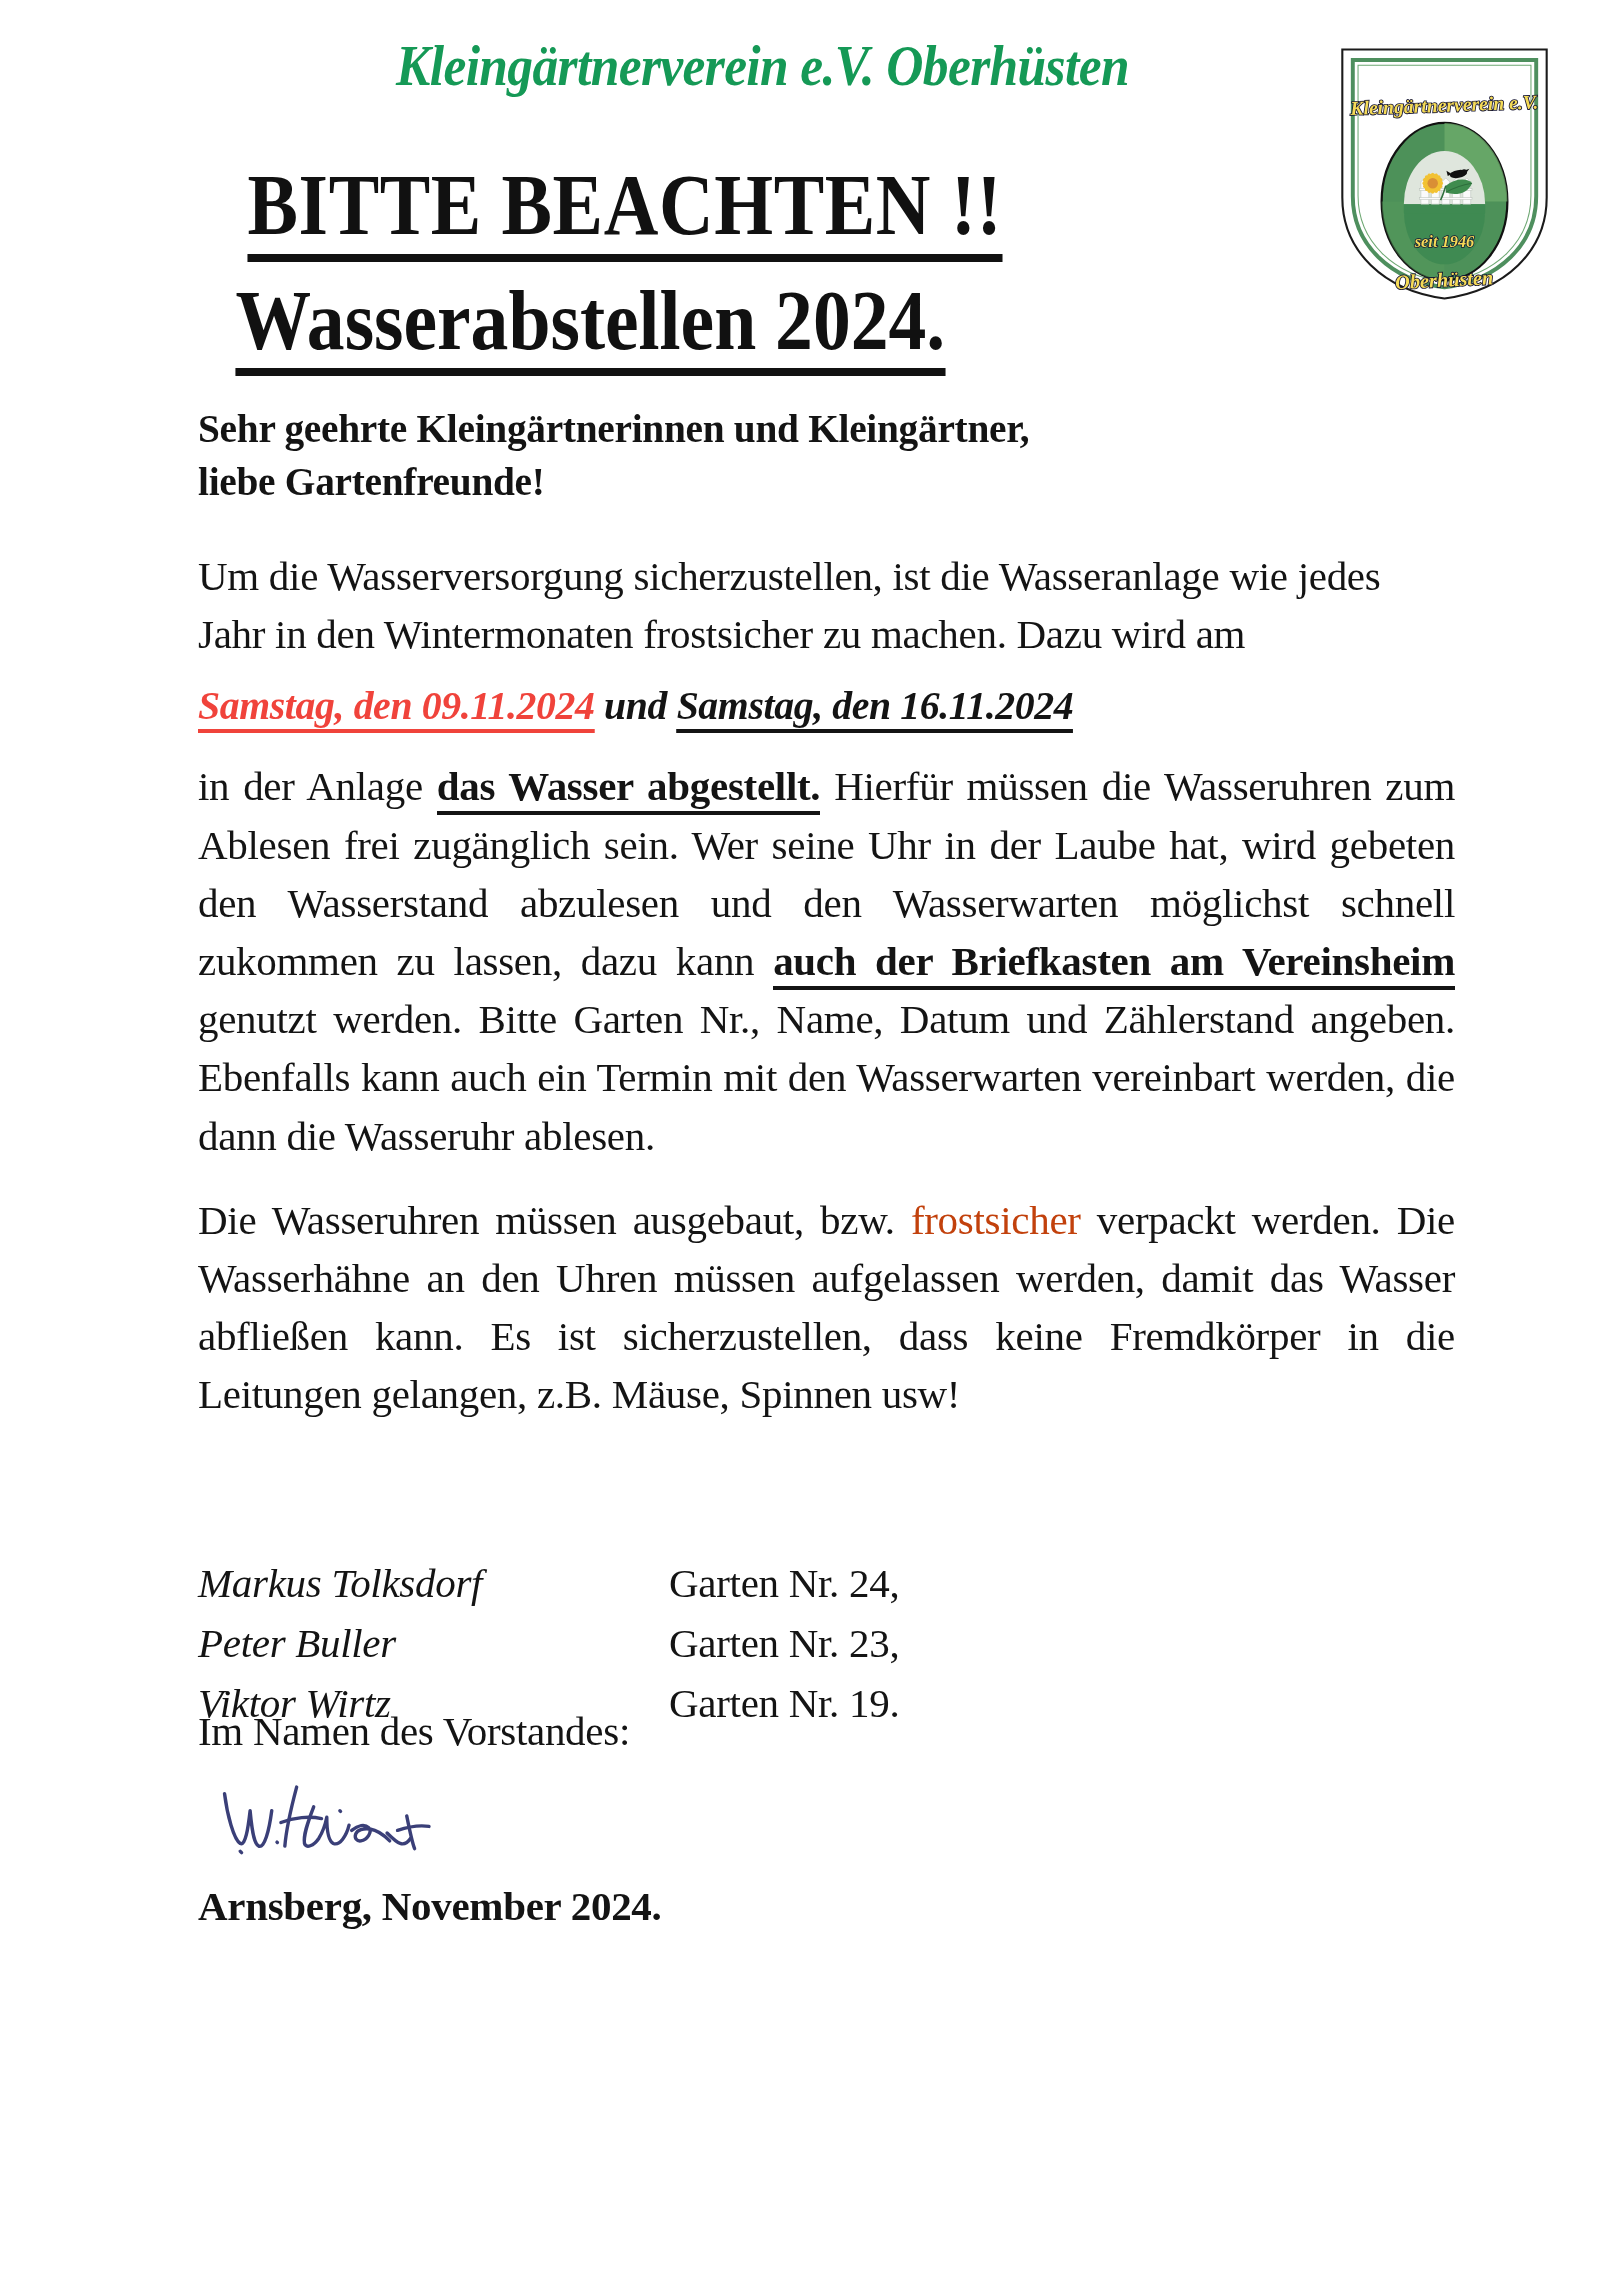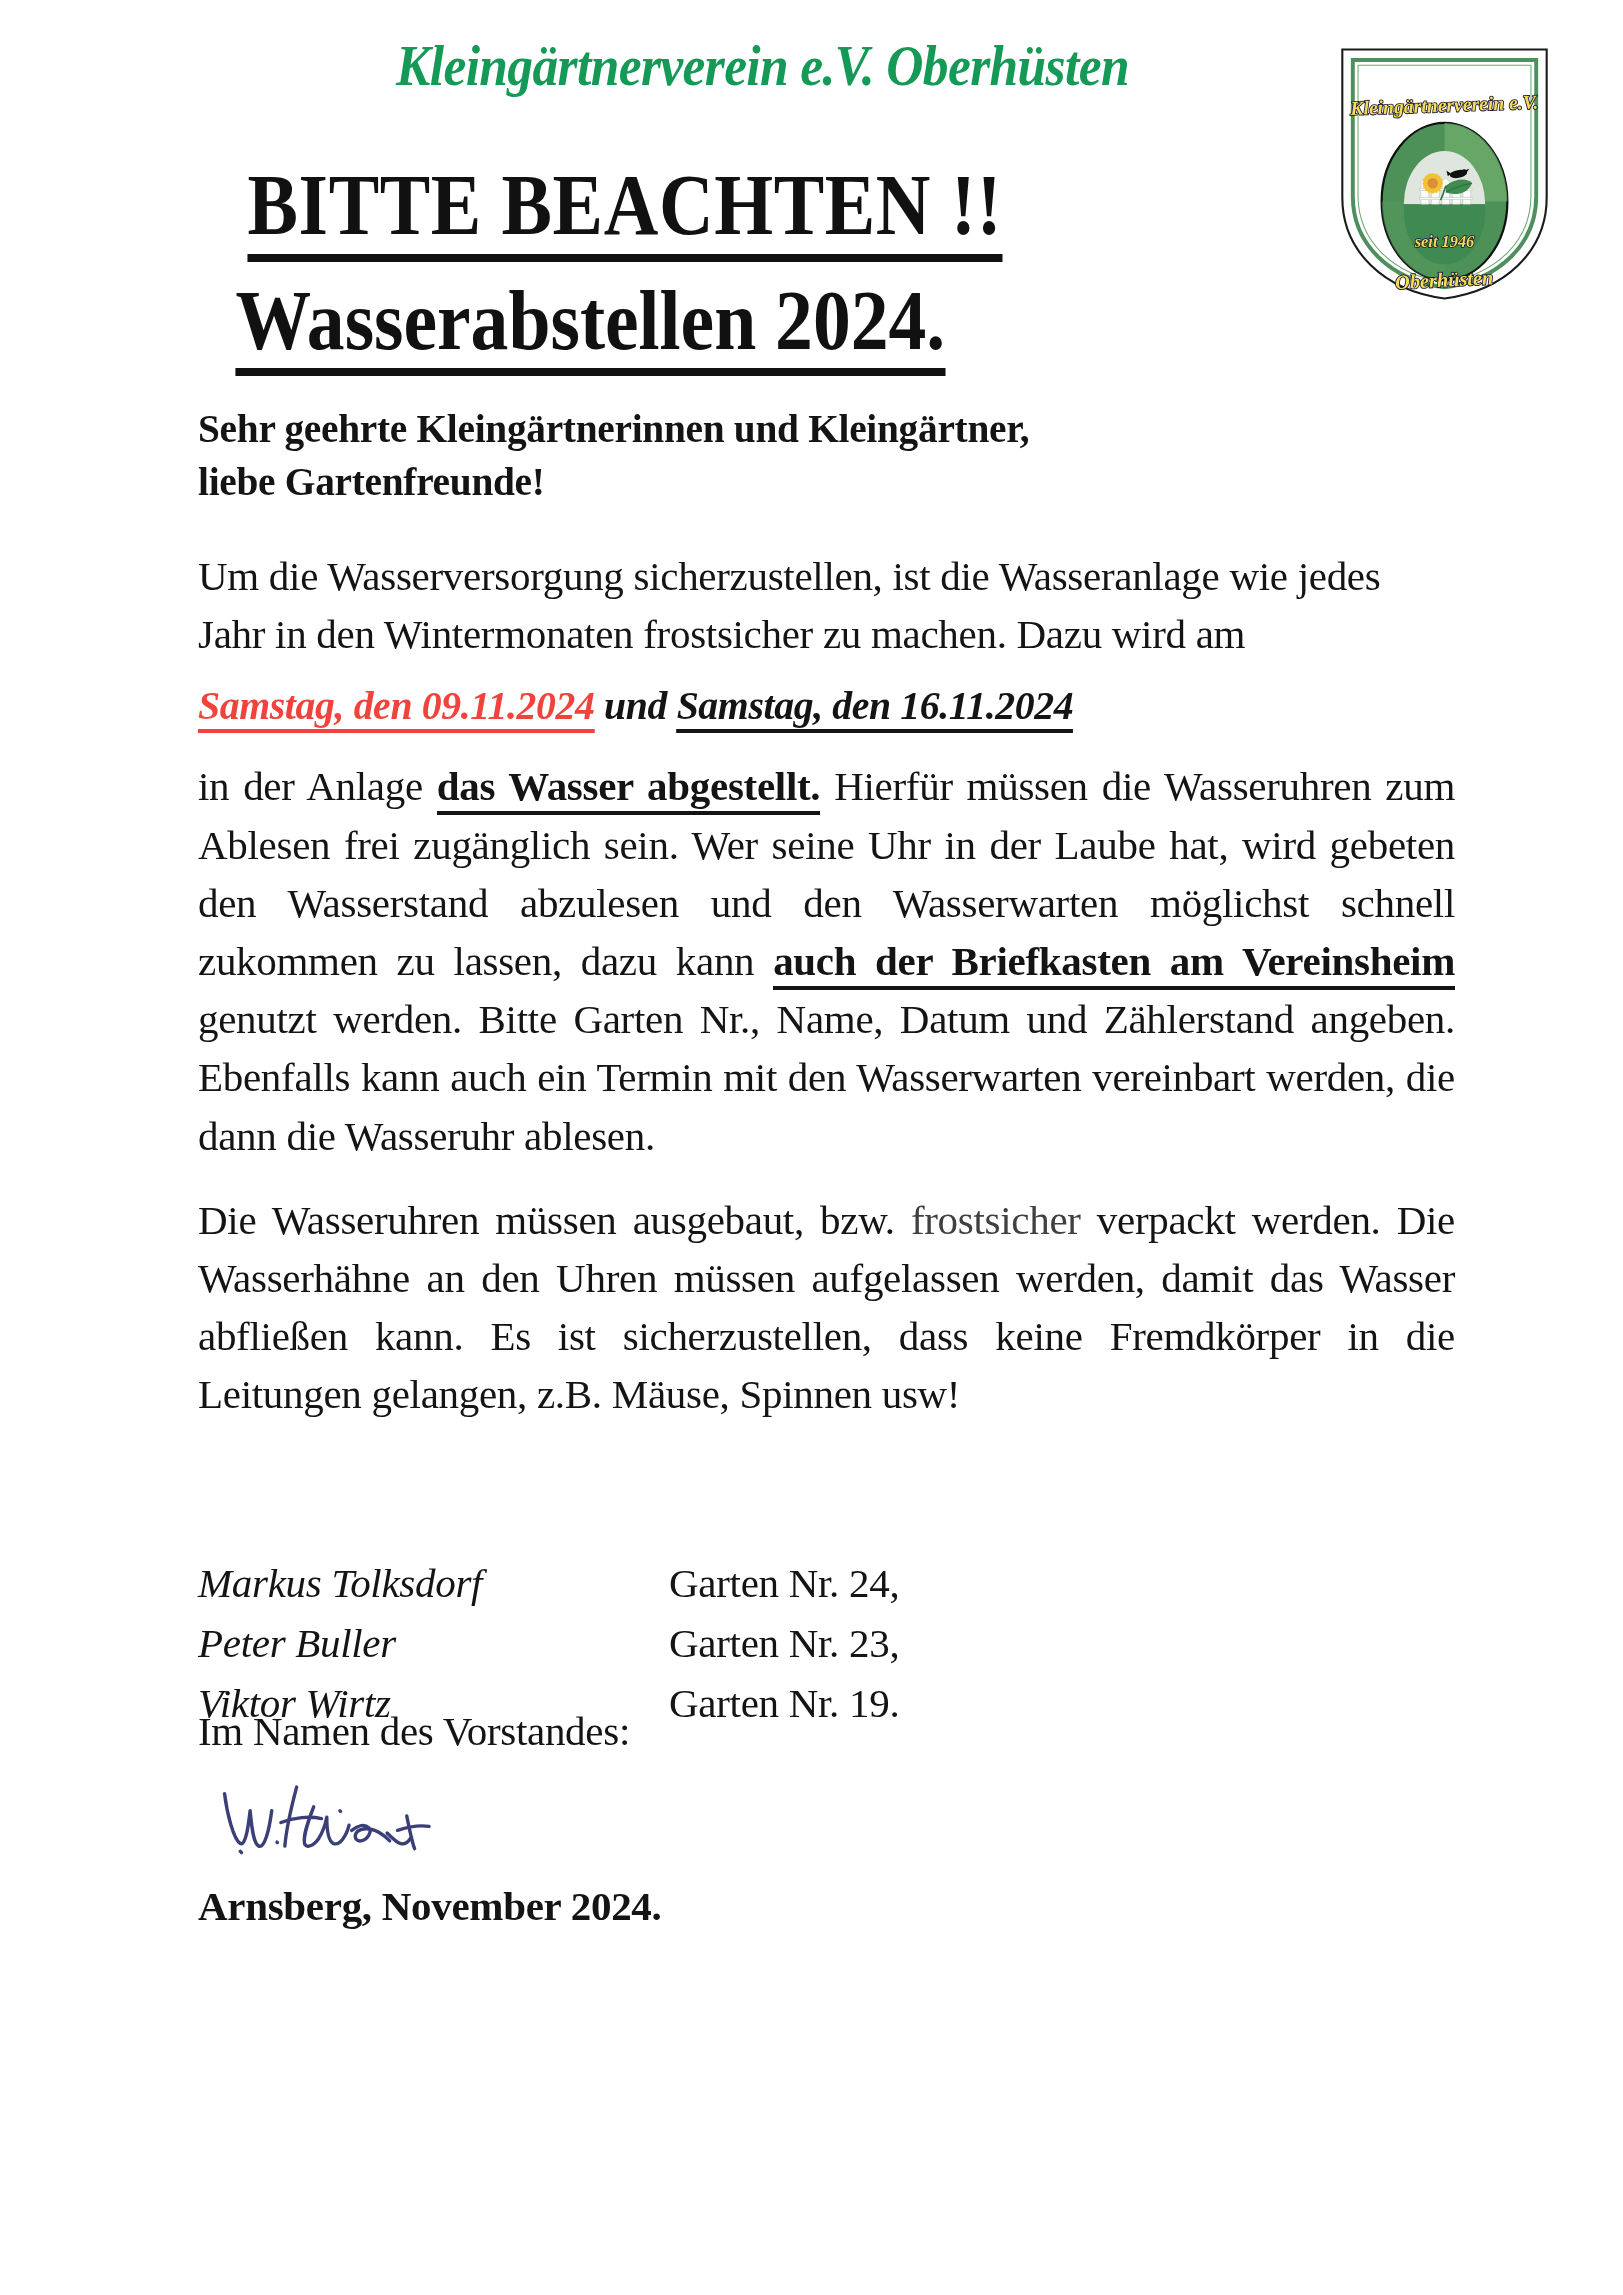--- a/index.html
+++ b/index.html
@@ -136,21 +136,21 @@
     color: #141414;
     border-bottom: 4.6px solid #141414;
     padding-bottom: 0.7px;
   }
 
   .em-ul {
     font-weight: bold;
     border-bottom: 4.6px solid #141414;
     padding-bottom: 2px;
   }
-  .red-word { color: #404040; }
+  .red-word { color: #c2410c; }
 
   
   .wardens {
     position: absolute;
     left: 198px;
     top: 1557px;
     width: 982px;
     border-collapse: collapse;
   }
   .wardens td {

